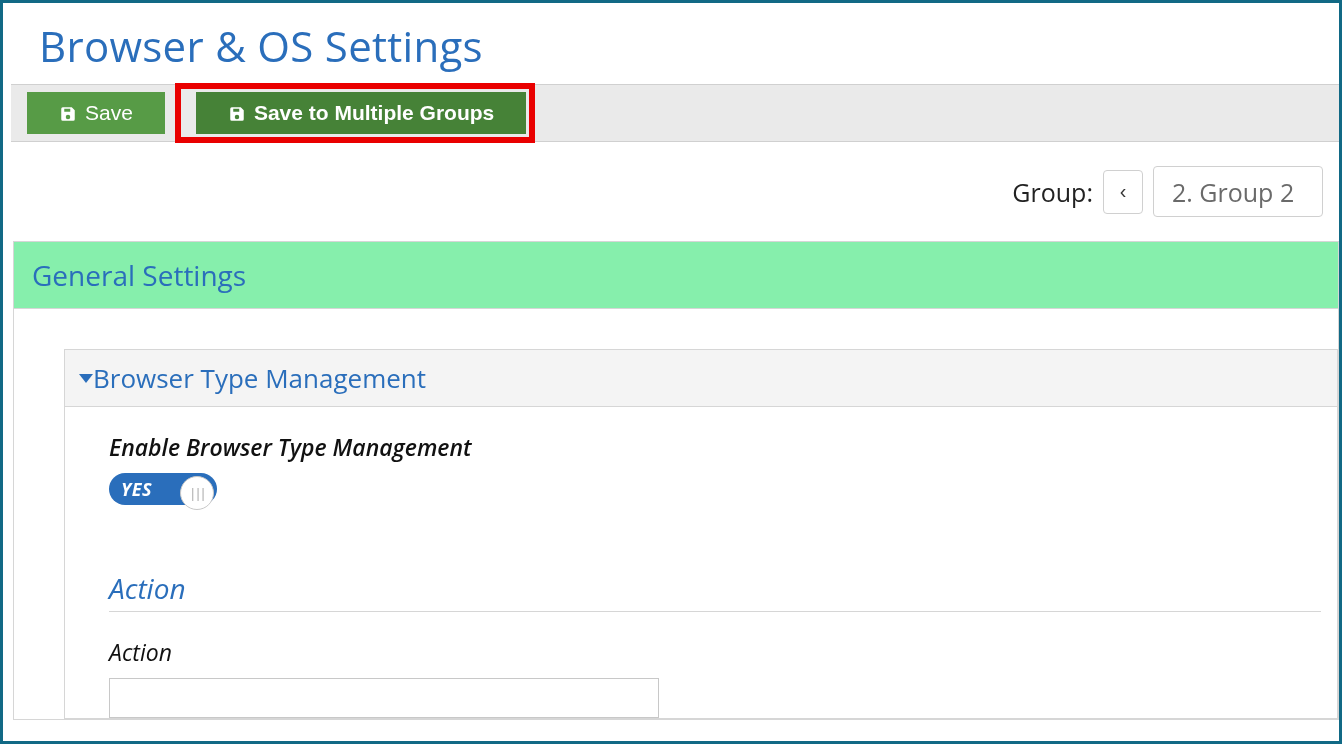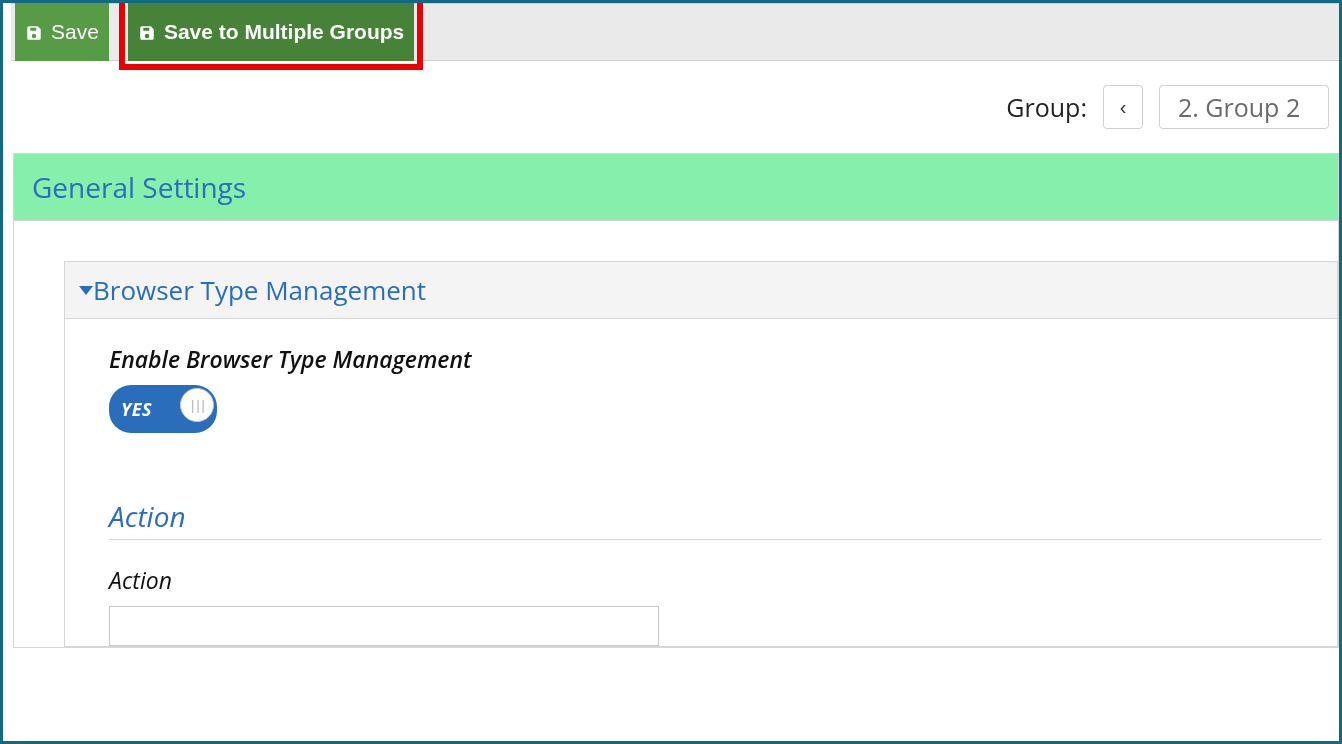--- a/index.html
+++ b/index.html
@@ -2,49 +2,50 @@
 <html><head>
 <meta charset="utf-8">
 <style>
   * { box-sizing: border-box; }
   html, body { margin:0; padding:0; font-family: 'Segoe UI', 'Open Sans', Arial, sans-serif; }
   body { width:1342px; height:744px; }
   .outer-frame { width:1342px; height:744px; border:3px solid #116985; background:#fff; position:relative; overflow:hidden; }
   .inner { padding: 0; }
   .page-title { color:#2a6ebb; font-size:42px; font-weight:400; margin:14px 0 10px 36px; letter-spacing:0.3px; }
   .toolbar { background:#eaeaea; border-top:1px solid #d0d0d0; border-bottom:1px solid #d0d0d0; margin-left:8px; height:58px; display:flex; align-items:center; padding-left:4px; gap:10px; }
-  .btn-green { background:#579b46; color:#fff; border:none; height:58px; padding:0 10px; font-size:21px; display:flex; align-items:center; gap:8px; cursor:pointer; }
+  .btn-green { background:#579b46; color:#fff; border:none; height:42px; padding:0 32px; font-size:21px; display:flex; align-items:center; gap:8px; cursor:pointer;margin-left:12px; }
   .btn-green.dark { background:#468237;font-weight:bold; }
   .highlight-red { border:6px solid #e90000; padding:3px 3px 3px 3px; display:inline-flex; }
   .save-icon { width:18px; height:18px; display:inline-block; }
-  .group-row { display:flex; justify-content:flex-end; align-items:center; padding:24px 10px 18px 0; gap:16px; font-size:25px; color:#333; }
+  .group-row { display:flex; justify-content:flex-end; align-items:center; padding:24px 16px 18px 0; gap:10px; font-size:25px; color:#333; }
   .group-label { color:#222; }
   .pager-btn { width:40px; height:44px; border:1px solid #d0d0d0; border-radius:4px; background:#fff; color:#333; font-size:20px; cursor:pointer; display:flex; align-items:center; justify-content:center; }
-  .group-name { border:1px solid #d0d0d0; border-radius:4px; height:44px; padding:0 18px; display:flex; align-items:center; color:#6a6a6a; font-size:25px; min-width:170px; }
+  .group-name { border:1px solid #d0d0d0; border-radius:4px; height:51px; padding:0 18px; display:flex; align-items:center; color:#6a6a6a; font-size:25px; min-width:170px; }
   .panel { border:1px solid #d6d6d6; margin:6px 0 0 10px; }
   .panel-header { background:#86efac; border-bottom:1px solid #d6d6d6; padding:14px 18px; font-size:28px; color:#2a6ebb; font-weight:400; }
   .subpanel { border:1px solid #d6d6d6; margin:40px 0 0 50px; }
   .subpanel-header { background:#f4f4f4; border-bottom:1px solid #d6d6d6; padding:10px 14px; font-size:26px; color:#2a6ebb; font-weight:400; display:flex; align-items:center; cursor:pointer; }
   .caret-down { width:0; height:0; border-left:7px solid transparent; border-right:7px solid transparent; border-top:9px solid #2a6ebb; display:inline-block; }
   .field-block { padding:24px 0 0 44px;font-style:italic; }
   .field-label { font-size:23px; color:#111; font-weight:600; margin-bottom:10px; }
-  .toggle { width:108px; height:48px; background:#2a6ebb; border-radius:22px; position:relative; display:flex; align-items:center; padding:16px 12px; cursor:pointer; }
+  .toggle { width:108px; height:32px; background:#2a6ebb; border-radius:22px; position:relative; display:flex; align-items:center; padding:16px 12px; cursor:pointer; }
   .toggle-text { color:#fff; font-weight:700; font-size:18px; letter-spacing:0.5px; }
   .toggle-knob { position:absolute; right:3px; top:3px; width:34px; height:34px; background:#fff; border-radius:50%; border:1px solid #c8c8c8; display:flex; align-items:center; justify-content:center; }
   .grip { color:#9a9a9a; font-size:12px; letter-spacing:-1.5px; }
   .section-title { color:#2a6ebb; font-size:28px; font-weight:400; margin:64px 0 4px 0; }
   .section-underline { border-bottom:1px solid #d6d6d6; margin:0 16px 24px 0; height:1px; }
   .sub-label { font-size:23px; color:#111; margin-bottom:10px; }
   .text-input-empty { width:550px; height:40px; border:1px solid #c8c8c8; background:#fff; }
 </style>
 </head>
 <body>
 
 <div class="outer-frame">
   <div class="inner">
+    <h1 class="page-title">Browser &amp; OS Settings</h1>
 
     <div class="toolbar">
       <button class="btn-green">
         <span class="save-icon">
           <svg viewBox="0 0 24 24" width="18" height="18" fill="#fff">
               <path d="M17 3H5a2 2 0 0 0-2 2v14a2 2 0 0 0 2 2h14a2 2 0 0 0 2-2V7l-4-4zM7 5h8v4H7V5zm5 14a3 3 0 1 1 0-6 3 3 0 0 1 0 6z"></path>
             </svg>
         </span>
         <span>Save</span>
       </button>

